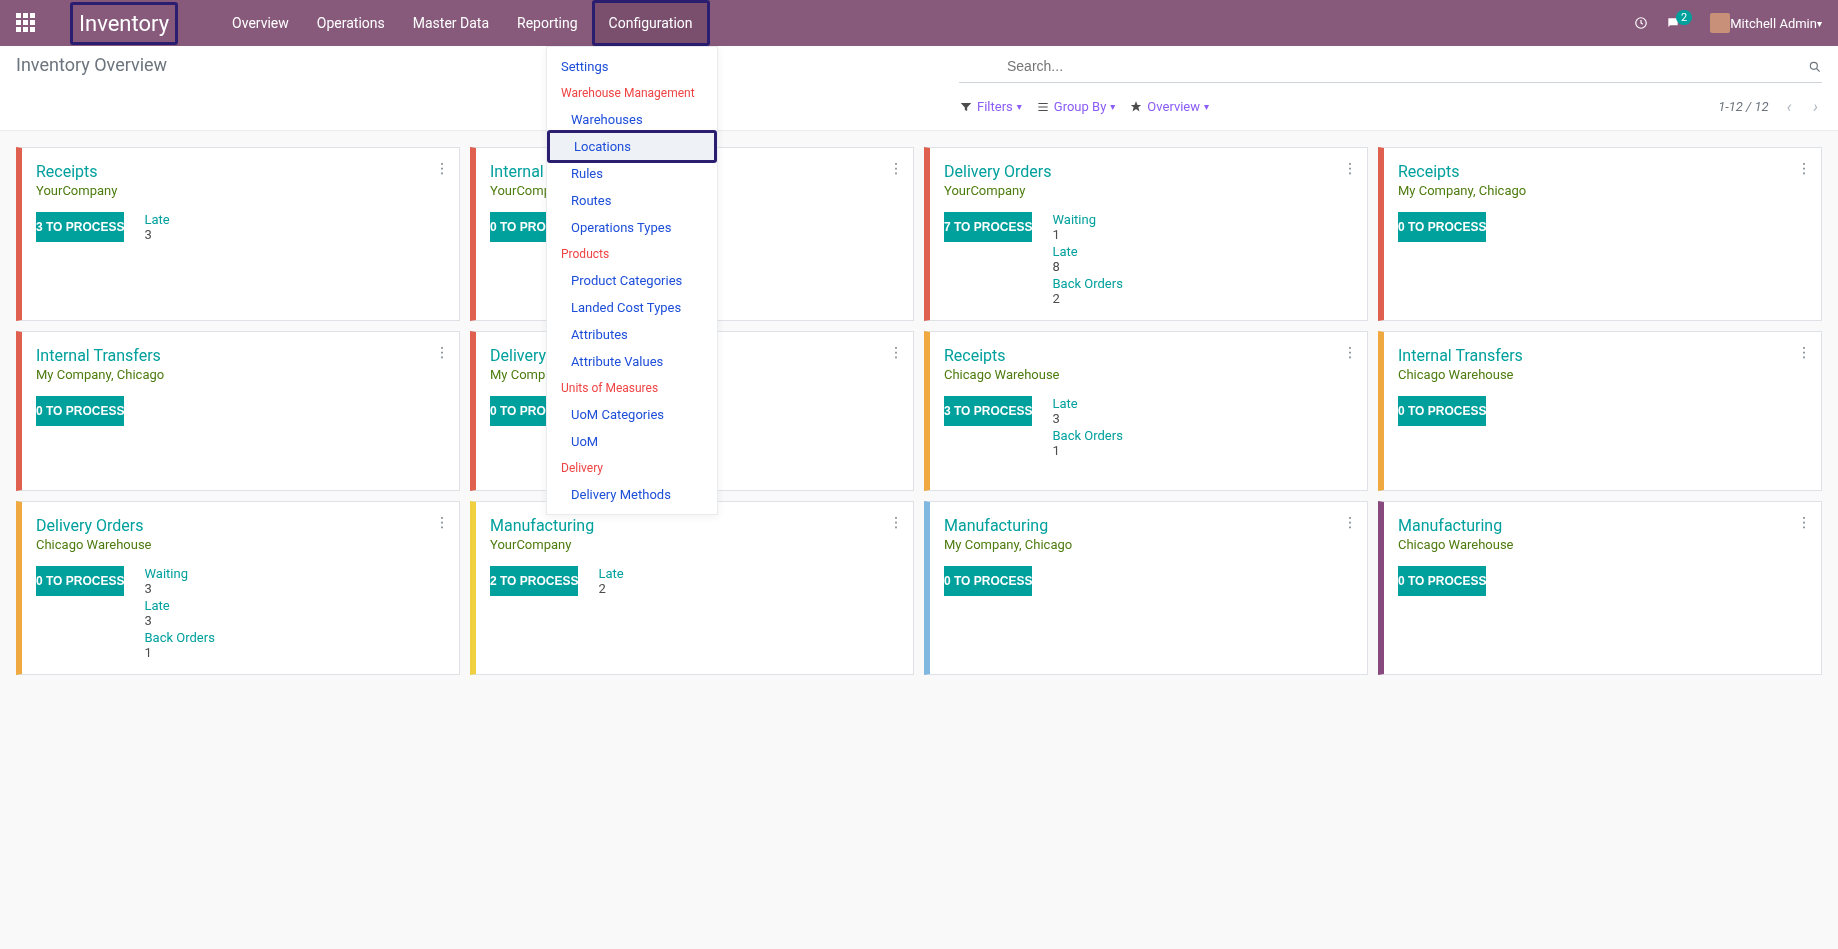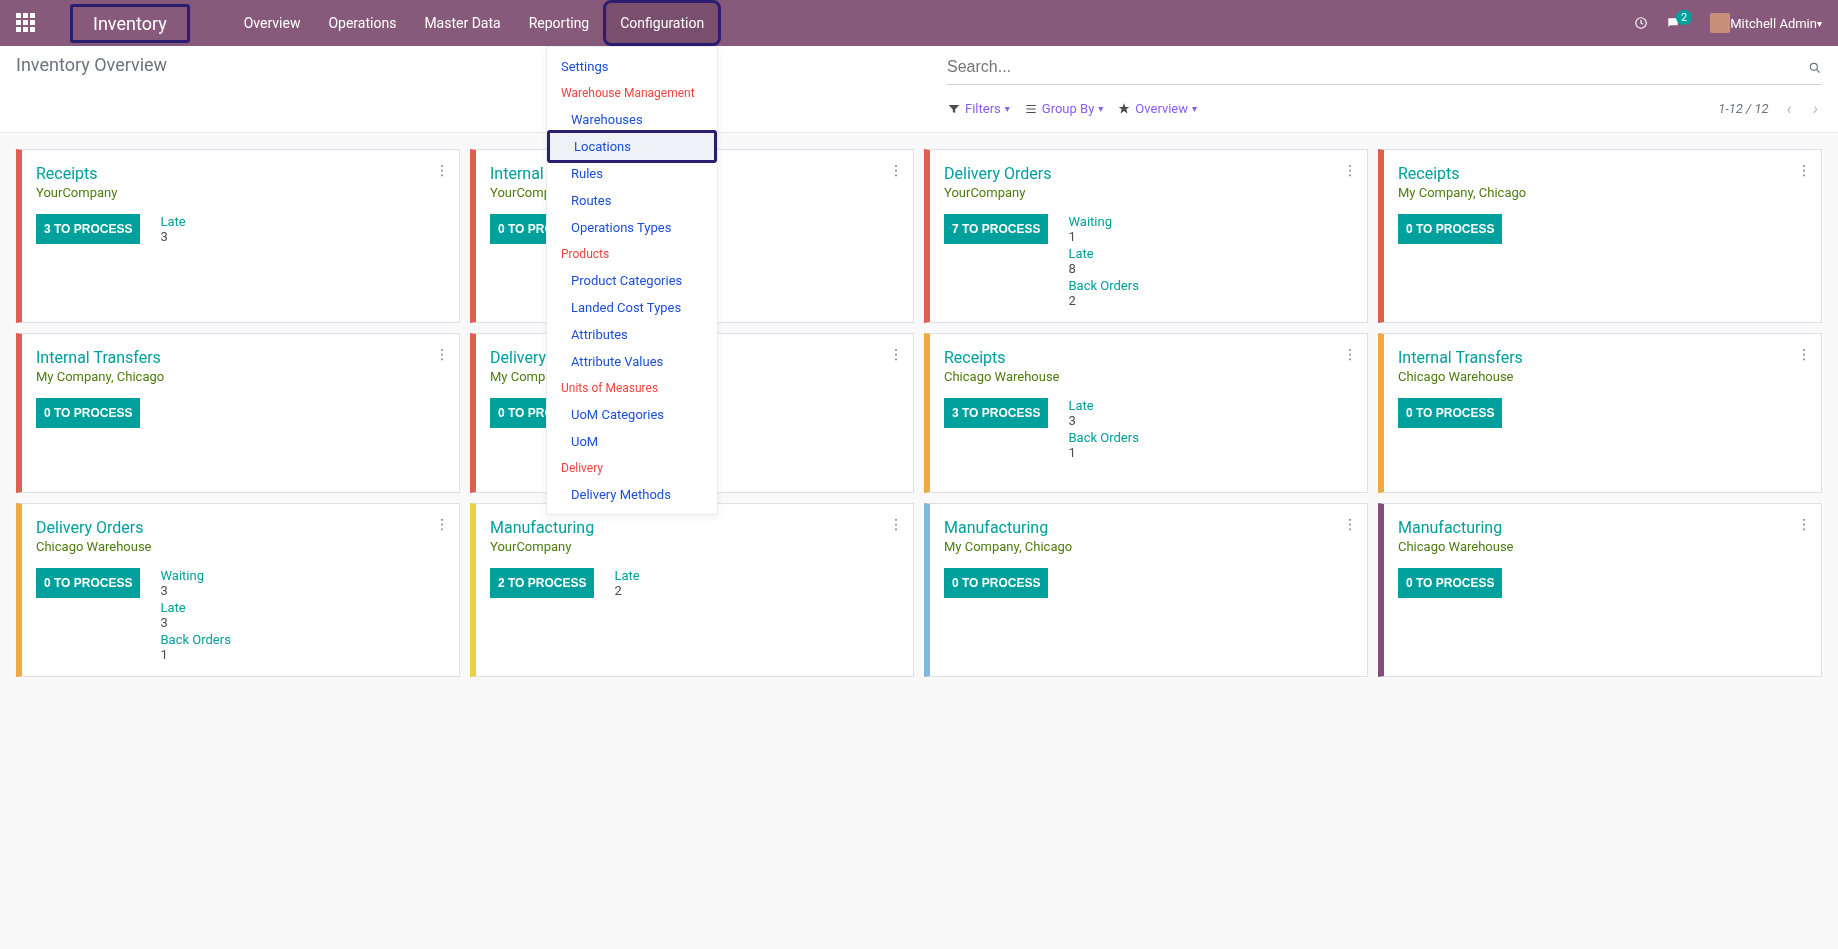--- a/index.html
+++ b/index.html
@@ -2,51 +2,51 @@
 <html><head>
 <meta charset="utf-8">
 <style>
   * { box-sizing: border-box; margin: 0; padding: 0; }
   body { font-family: -apple-system, BlinkMacSystemFont, "Segoe UI", Roboto, "Helvetica Neue", Arial, sans-serif; font-size: 13px; color: #4c4c4c; background: #f9f9f9; }
 
   
   .navbar { background: #875a7b; height: 46px; display: flex; align-items: center; padding: 0 16px; color: #fff; position: relative; }
   .apps-icon { width: 20px; height: 20px; display: grid; grid-template-columns: repeat(3,5px); grid-template-rows: repeat(3,5px); gap: 2px; cursor: pointer; }
   .apps-icon span { background: #fff; width: 5px; height: 5px; }
-  .brand { font-size: 18px; margin-left: 34px; padding: 6px 20px; border: 3px solid #2b1e70; border-radius: 3px; cursor: pointer; font-weight: 400; }
+  .brand { font-size: 22px; margin-left: 34px; padding: 6px 6px; border: 3px solid #2b1e70; border-radius: 3px; cursor: pointer; font-weight: 400; }
   .nav-menu { display: flex; margin-left: 40px; height: 100%; }
   .nav-item { padding: 0 14px; height: 100%; display: flex; align-items: center; cursor: pointer; font-size: 14px; }
-  .nav-item.selected { background: #7a4f6e; border: 3px solid #2b1e70; border-radius: 8px; text-align: right; }
+  .nav-item.selected { background: #7a4f6e; border: 3px solid #2b1e70; border-radius: 3px; text-align: right; }
   .nav-right { margin-left: auto; display: flex; align-items: center; gap: 18px; }
   .nav-icon-btn { cursor: pointer; display: flex; align-items: center; position: relative; }
   .badge { background: #00a09d; color: #fff; font-size: 11px; border-radius: 8px; padding: 1px 5px; margin-left: -4px; position: relative; top: -6px; }
   .user { display: flex; align-items: center; cursor: pointer; }
   .avatar { width: 20px; height: 20px; border-radius: 2px; background: #c89078; }
   .caret { font-size: 10px; }
 
   
-  .cp { display: flex; padding: 8px 16px 0 16px; gap: 28px; border-bottom: 1px solid #e9ecef; background: #fff; }
+  .cp { display: flex; padding: 8px 16px 0 16px; gap: 40px; border-bottom: 1px solid #e9ecef; background: #fff; }
   .cp-left { flex: 0 0 50%; padding-bottom: 12px; }
   .cp-title { font-size: 18px; color: #6c757d; font-weight: 400; }
   .cp-right { flex: 1; display: flex; flex-direction: column; }
   .search-row { display: flex; align-items: center; border-bottom: 1px solid #ced4da; padding-bottom: 4px; }
-  .search-input { flex: 1; border: none; outline: none; font-size: 16px; color: #0c4a6e; padding: 4px 0; }
+  .search-input { flex: 1; border: none; outline: none; font-size: 14px; color: #0c4a6e; padding: 4px 0; margin-left: 48px; }
   .search-icon { cursor: pointer; color: #6c757d; }
   .filter-row { display: flex; align-items: center; padding: 10px 0; gap: 14px; }
   .filter-btn { cursor: pointer; display: flex; align-items: center; gap: 4px; color: #8b5cf6; font-size: 13px; text-align: center; }
   .pager { margin-left: auto; display: flex; align-items: center; gap: 14px; color: #6c757d; font-size: 13px; font-style: italic; }
   .pager-arrow { cursor: pointer; color: #adb5bd; font-size: 16px; padding: 4px; }
 
   
   .kanban { display: grid; grid-template-columns: repeat(4, 1fr); gap: 10px; padding: 16px; }
   .card { background: #fff; border: 1px solid #dee2e6; border-left-width: 6px; min-height: 160px; padding: 14px 14px 14px 14px; position: relative; display: flex; flex-direction: column; }
   .card-title { color: #00a09d; font-size: 16px; margin-bottom: 2px; }
   .card-sub { color: #4d7c0f; font-size: 13px; margin-bottom: 14px; }
   .card-body { display: flex; gap: 20px; }
-  .btn { background: #00a09d; color: #fff; border: none; padding: 8px 8px; font-size: 12px; font-weight: 600; cursor: pointer; align-self: flex-start; white-space: nowrap; }
+  .btn { background: #00a09d; color: #fff; border: none; padding: 8px 0; font-size: 12px; font-weight: 600; cursor: pointer; align-self: flex-start; white-space: nowrap; }
   .stats { flex: 1; display: flex; flex-direction: column; gap: 2px; }
   .stat-row { display: flex; justify-content: space-between; color: #00a09d; font-size: 13px; flex-direction: column; }
   .stat-row .num { color: #4c4c4c; }
   .dots { position: absolute; top: 12px; right: 10px; cursor: pointer; color: #6c757d; font-size: 14px; }
 
   .red { border-left-color: #e06050; }
   .orange { border-left-color: #f0a840; }
   .yellow { border-left-color: #f0d040; }
   .lightblue { border-left-color: #80b8e0; }
   .plum { border-left-color: #884a7e; }

